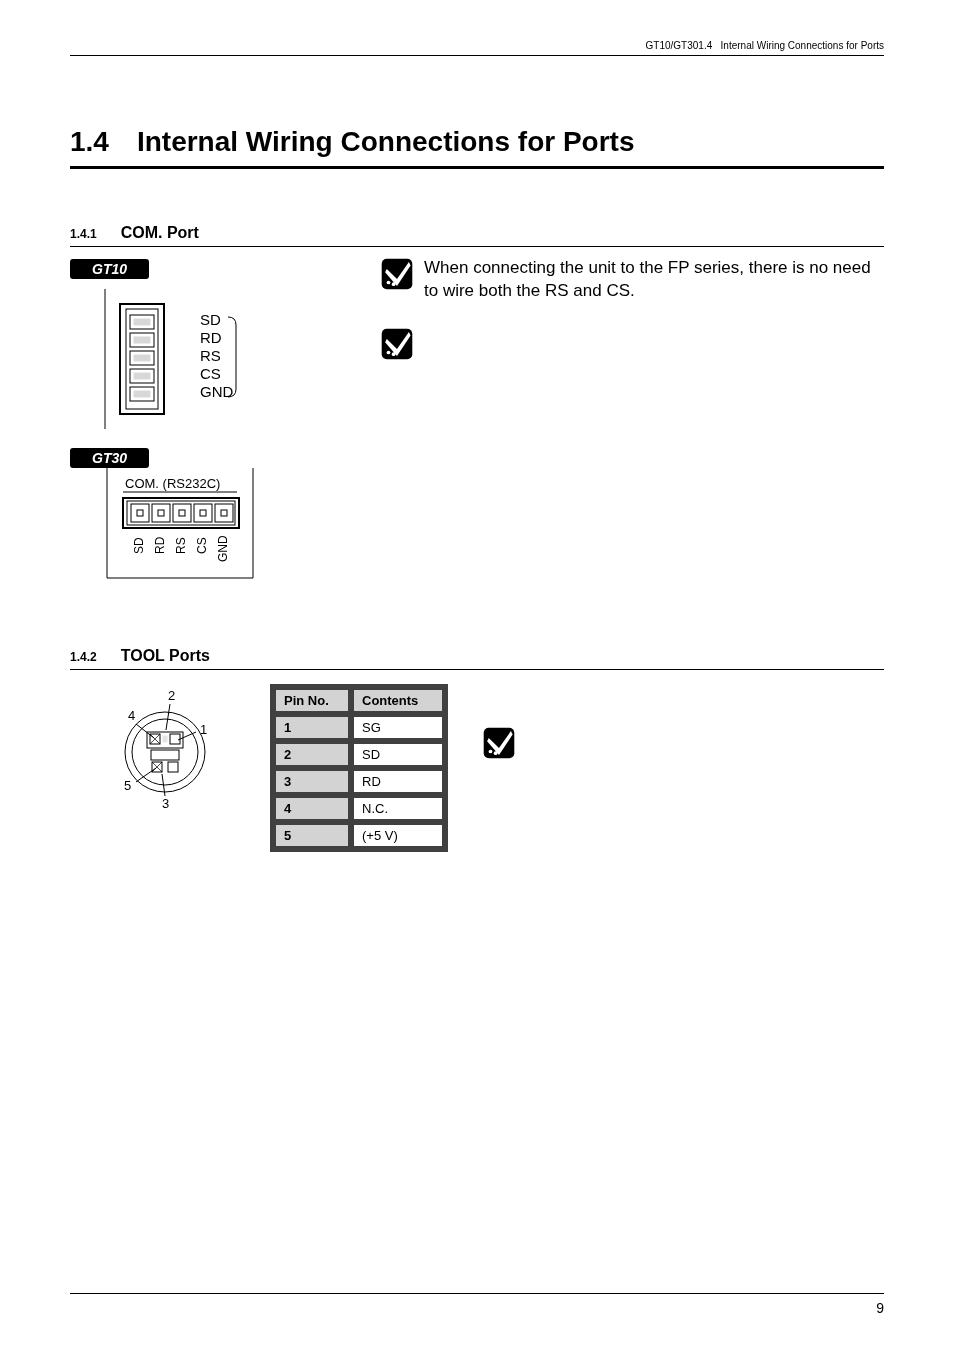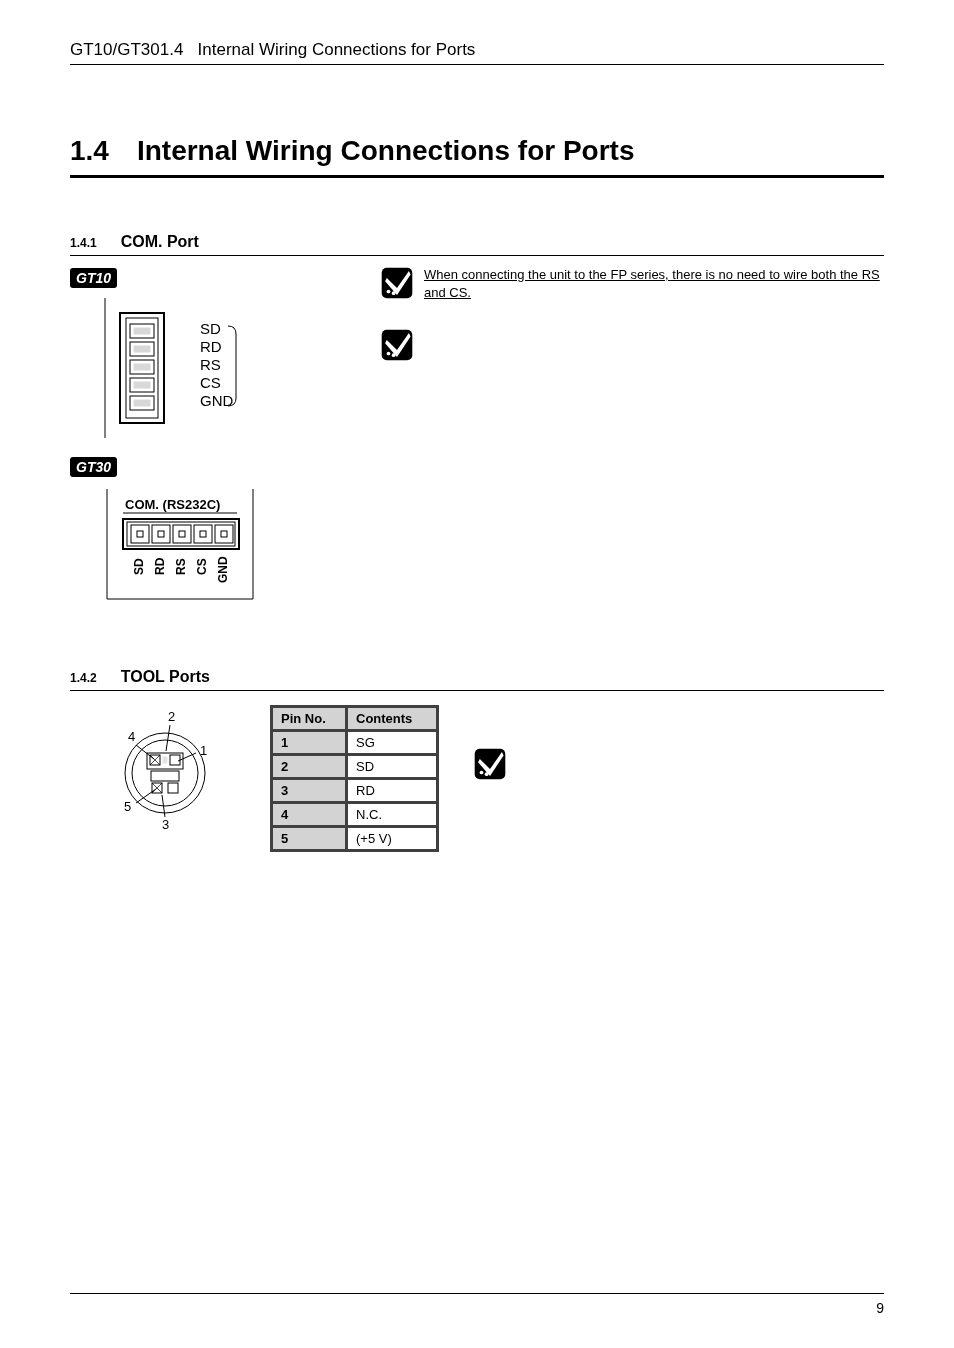--- a/index.html
+++ b/index.html
@@ -12,22 +12,22 @@
   }
   .page {
     width: 954px;
     height: 1348px;
     box-sizing: border-box;
     padding: 40px 70px 30px 70px;
     position: relative;
   }
   .hdr {
     display: flex;
-    justify-content: flex-start;
-    font-size: 17px;
+    justify-content: flex-end;
+    font-size: 10px;
   }
   .hdr-rule {
     border-bottom: 1px solid #000;
     margin-top: 4px;
   }
   .section-title-row {
     margin-top: 70px;
     display: flex;
     align-items: baseline;
     gap: 28px;
@@ -61,77 +61,75 @@
   .sub-rule {
     border-bottom: 1.5px solid #000;
     margin-top: 4px;
   }
   .model-badge {
     display: inline-block;
     background: #000;
     color: #fff;
     font-size: 14px;
     font-weight: bold;
-    padding: 2px 6px;
+    padding: 2px 22px;
     border-radius: 3px;
     margin-top: 12px;
     font-style: italic;
   }
   .row141 {
     display: flex;
     align-items: flex-start;
   }
   .left-col {
     width: 290px;
   }
   .gt10-diagram {
     margin-top: 10px;
     margin-left: 30px;
   }
   .gt30-diagram {
-    margin-top: 12px;
+    margin-top: 0;
     margin-left: 25px;
-    font-weight: bold;
   }
   .right-col {
     flex: 1;
     padding-left: 20px;
     padding-top: 2px;
   }
   .note-block {
     display: flex;
     align-items: flex-start;
     gap: 10px;
     margin-top: 8px;
   }
   .note-icon svg {
     width: 34px;
     height: 34px;
   }
   .note-text {
-    font-size: 13px;
+    font-size: 17px;
     line-height: 1.35;
-    text-decoration: underline;
   }
   .row142 {
     display: flex;
     align-items: flex-start;
     margin-top: 14px;
   }
   .tool-diagram {
     width: 190px;
     text-align: center;
   }
   .pin-table {
     border-collapse: collapse;
     font-size: 13px;
     margin-left: 10px;
   }
   .pin-table th, .pin-table td {
-    border: 3px solid #404040;
+    border: 6px solid #404040;
     padding: 3px 8px;
     text-align: left;
     margin-left: 20px;
   }
   .pin-table th {
     background: #d3d3d3;
     font-weight: bold;
   }
   .pin-table td.pn {
     background: #d3d3d3;

